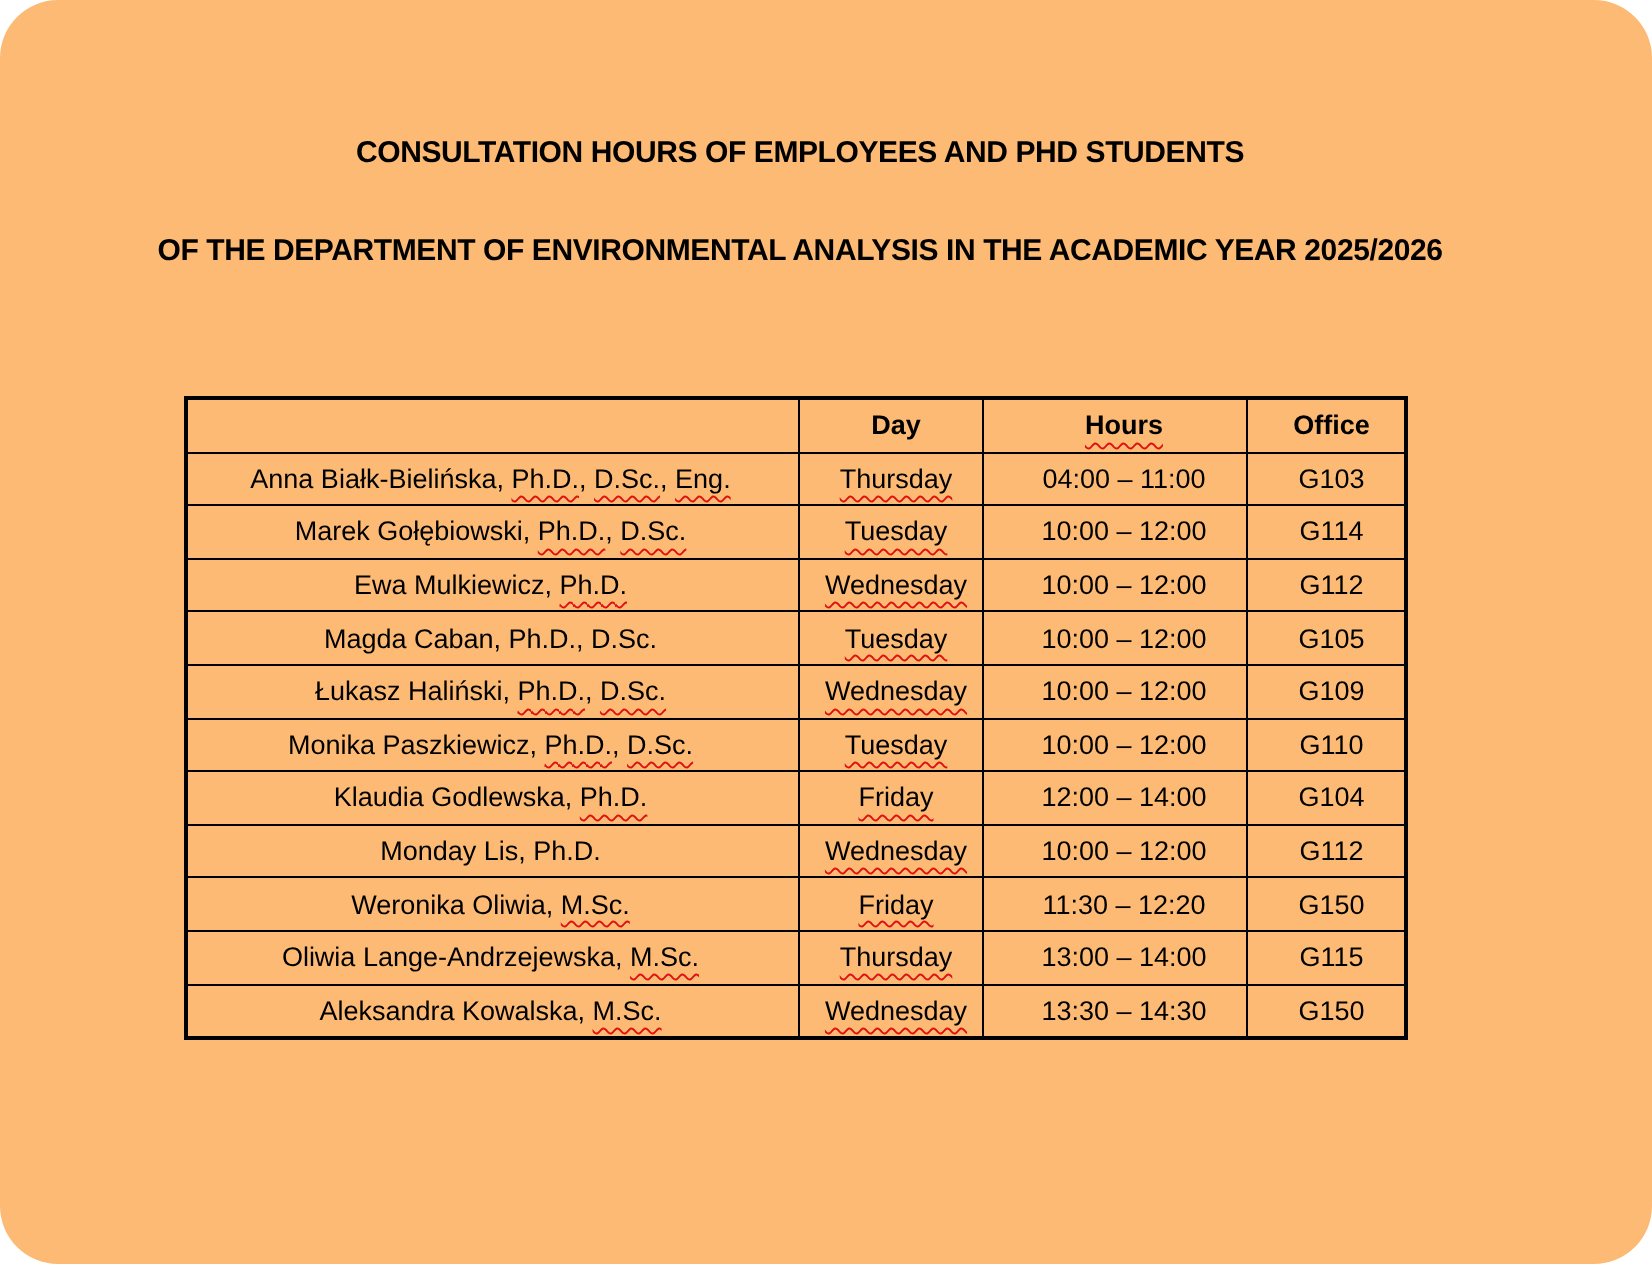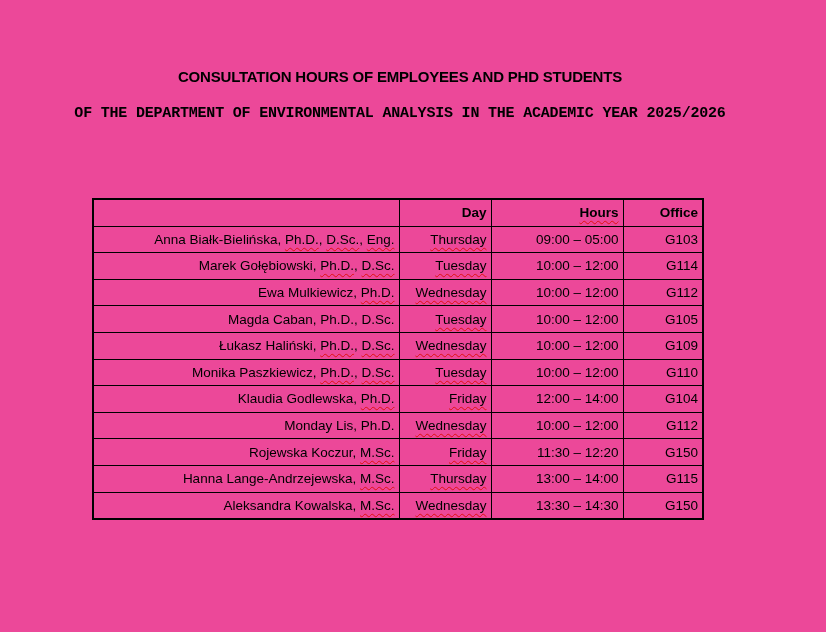--- a/index.html
+++ b/index.html
@@ -11,49 +11,50 @@
     height: 632px;
     background: #ffffff;
     color: #000000;
     font-family: "Liberation Sans", sans-serif;
     position: relative;
     overflow: hidden;
   }
   .page {
     position: absolute;
     inset: 0;
-    background: #ec4899;
+    background: #fdba74;
+    border-radius: 29px;
   }
   .doc-title {
     position: absolute;
     left: 0;
     width: 800px;
     text-align: center;
     font-weight: bold;
     font-size: 15px;
     letter-spacing: -0.2px;
     white-space: nowrap;
   }
   .doc-title-1 { top: 68px; }
-  .doc-title-2 { top: 105px; font-family: Liberation Mono, monospace; }
+  .doc-title-2 { top: 117px; }
 
   table.consultation-table {
     position: absolute;
     left: 92px;
     top: 198px;
     width: 610px;
     border-collapse: collapse;
     table-layout: fixed;
     border: 2px solid #000000;
   }
   th, td {
     border: 1px solid #000000;
     height: 25.6px;
     font-size: 13.5px;
-    text-align: right;
+    text-align: center;
     vertical-align: middle;
     padding: 0 4px 0 10px;
     overflow: hidden;
     white-space: nowrap;
     font-weight: normal;
   }
   th { font-weight: bold; }
   td.col-name { padding-left: 2px; }
   td.col-hours, th.col-hours { padding-left: 14px; }
 
@@ -85,21 +86,21 @@
           <th class="col-name"><span></span></th>
           <th class="col-day"><span>Day</span></th>
           <th class="col-hours"><span class="sq">Hours</span></th>
           <th class="col-office"><span>Office</span></th>
         </tr>
     </thead>
     <tbody id="table-body">
         <tr>
           <td class="col-name"><span>Anna Białk-Bielińska, </span><span class="sq">Ph.D.</span><span>, </span><span class="sq">D.Sc.</span><span>, </span><span class="sq">Eng.</span></td>
           <td class="col-day"><span class="sq">Thursday</span></td>
-          <td class="col-hours">09:00 – 05:00</td>
+          <td class="col-hours">04:00 – 11:00</td>
           <td class="col-office">G103</td>
         </tr>
         <tr>
           <td class="col-name"><span>Marek Gołębiowski, </span><span class="sq">Ph.D.</span><span>, </span><span class="sq">D.Sc.</span></td>
           <td class="col-day"><span class="sq">Tuesday</span></td>
           <td class="col-hours">10:00 – 12:00</td>
           <td class="col-office">G114</td>
         </tr>
         <tr>
           <td class="col-name"><span>Ewa Mulkiewicz, </span><span class="sq">Ph.D.</span></td>
@@ -131,27 +132,27 @@
           <td class="col-hours">12:00 – 14:00</td>
           <td class="col-office">G104</td>
         </tr>
         <tr>
           <td class="col-name"><span>Monday Lis, Ph.D.</span></td>
           <td class="col-day"><span class="sq">Wednesday</span></td>
           <td class="col-hours">10:00 – 12:00</td>
           <td class="col-office">G112</td>
         </tr>
         <tr>
-          <td class="col-name"><span>Rojewska Koczur, </span><span class="sq">M.Sc.</span></td>
+          <td class="col-name"><span>Weronika Oliwia, </span><span class="sq">M.Sc.</span></td>
           <td class="col-day"><span class="sq">Friday</span></td>
           <td class="col-hours">11:30 – 12:20</td>
           <td class="col-office">G150</td>
         </tr>
         <tr>
-          <td class="col-name"><span>Hanna Lange-Andrzejewska, </span><span class="sq">M.Sc.</span></td>
+          <td class="col-name"><span>Oliwia Lange-Andrzejewska, </span><span class="sq">M.Sc.</span></td>
           <td class="col-day"><span class="sq">Thursday</span></td>
           <td class="col-hours">13:00 – 14:00</td>
           <td class="col-office">G115</td>
         </tr>
         <tr>
           <td class="col-name"><span>Aleksandra Kowalska, </span><span class="sq">M.Sc.</span></td>
           <td class="col-day"><span class="sq">Wednesday</span></td>
           <td class="col-hours">13:30 – 14:30</td>
           <td class="col-office">G150</td>
         </tr>

